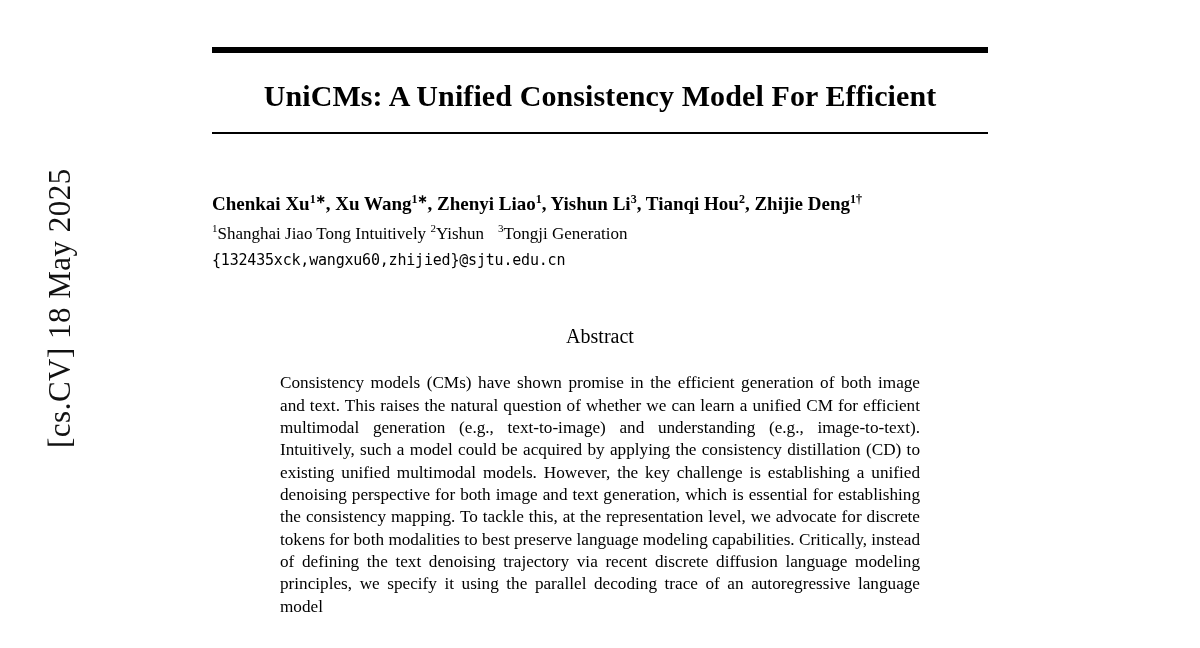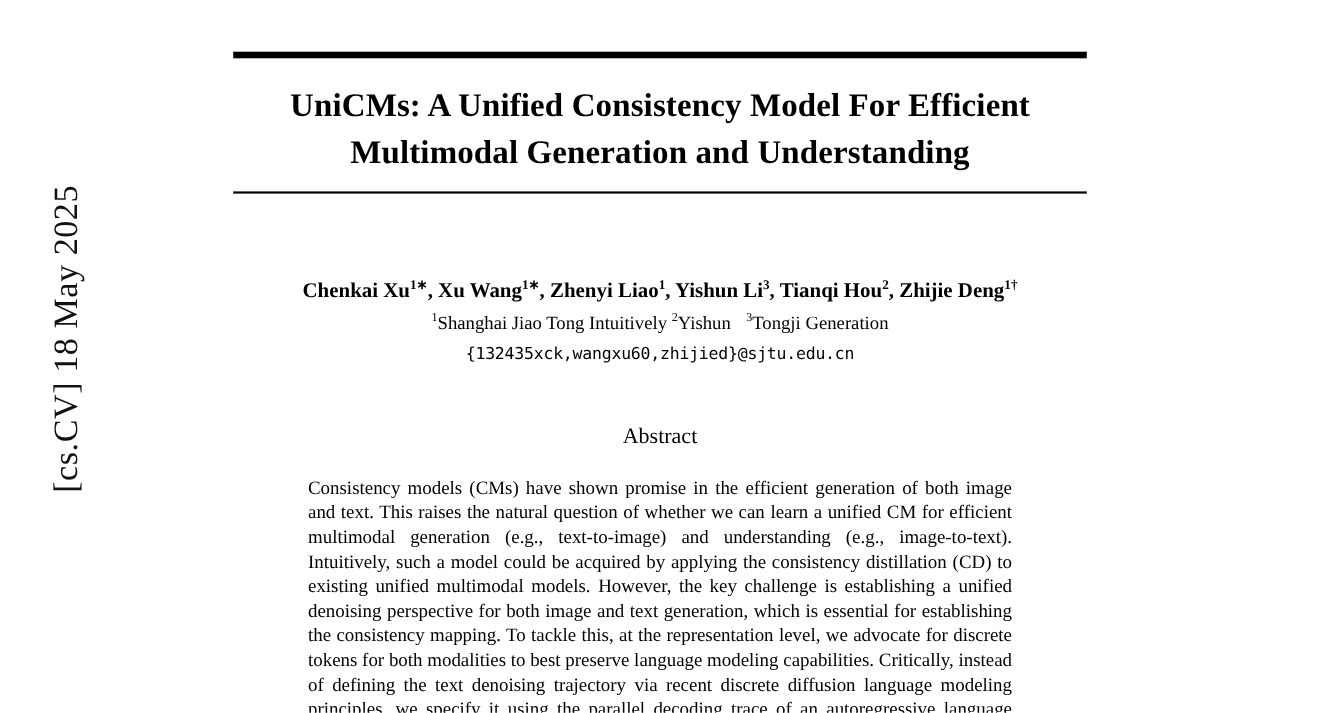--- a/index.html
+++ b/index.html
@@ -64,22 +64,21 @@
   #title {
     margin-top: 22px;
     text-align: center;
     font-size: 30px;
     font-weight: bold;
     line-height: 1.42;
     letter-spacing: 0.1px;
   }
 
   #authors-block {
-    margin-top: 76px;
-    text-align: center;
+    margin-top: 58px;
   }
   #author-line {
     font-size: 19px;
     font-weight: bold;
     line-height: 1.3;
   }
   #author-line sup {
     font-size: 12px;
     font-weight: bold;
     vertical-align: super;
@@ -128,21 +127,20 @@
 <div id="arxiv-stamp">
   <div class="vertical-text">[cs.CV]  18 May 2025</div>
 </div>
 
 <div id="paper">
 
   <div class="rule-thick"></div>
 
   <div id="title">
     <div>UniCMs: A Unified Consistency Model For Efficient</div>
-    <div>Multimodal Generation and Understanding</div>
   </div>
 
   <div class="rule-thin"></div>
 
   <div id="authors-block">
     <div id="author-line"><span>Chenkai Xu</span><sup>1∗</sup>, <span>Xu Wang</span><sup>1∗</sup>, <span>Zhenyi Liao</span><sup>1</sup>, <span>Yishun Li</span><sup>3</sup>, <span>Tianqi Hou</span><sup>2</sup>, <span>Zhijie Deng</span><sup>1†</sup></div>
 
     <div id="affil-line"><sup>1</sup><span>Shanghai Jiao Tong Intuitively</span> <sup>2</sup><span>Yishun</span><span class="gap"></span><sup>3</sup><span>Tongji Generation</span></div>
 
     <div id="email-line">{132435xck,wangxu60,zhijied}@sjtu.edu.cn</div>

